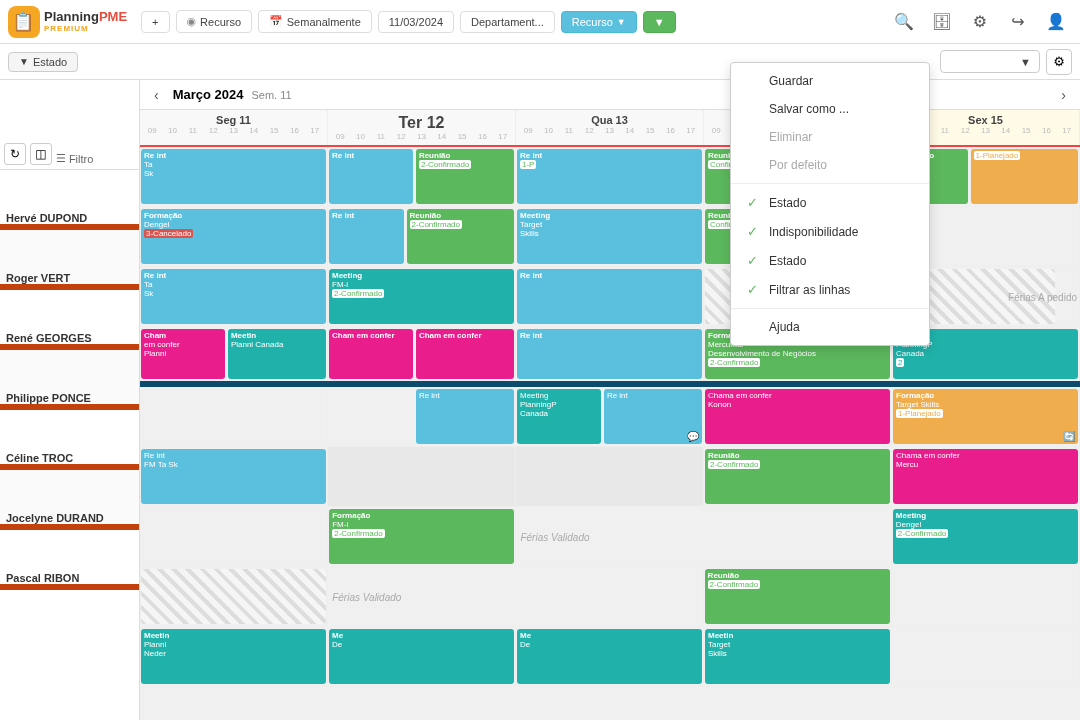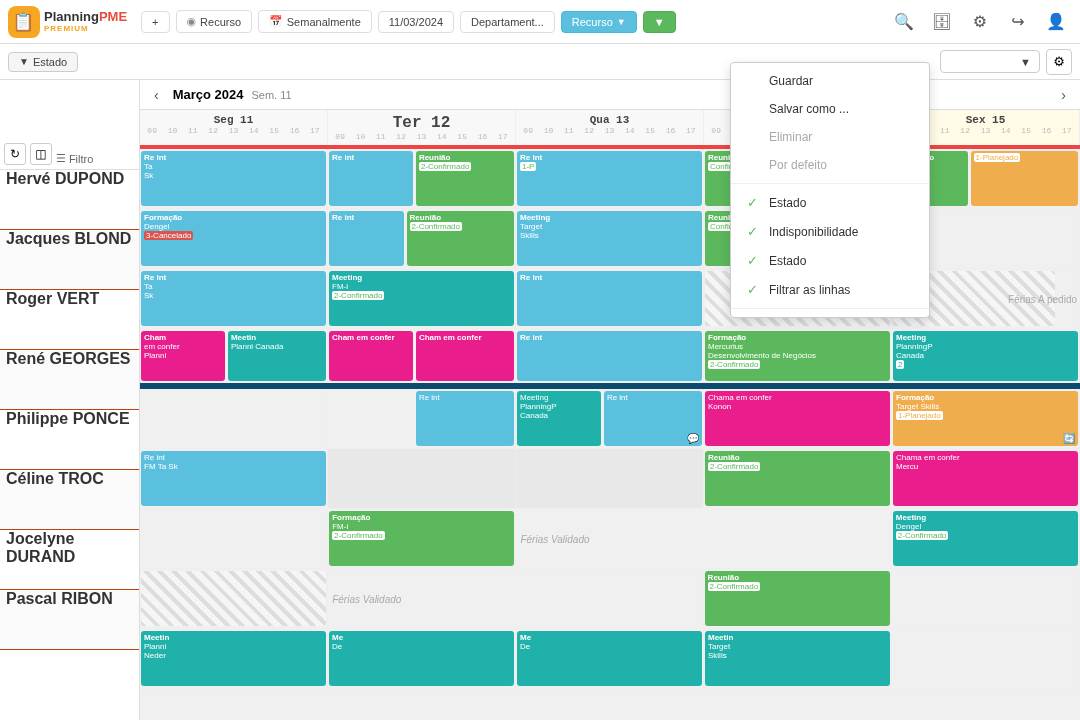--- a/index.html
+++ b/index.html
@@ -60,22 +60,22 @@
     }
     .left-header-btn {
       width: 22px; height: 22px; display: flex; align-items: center; justify-content: center;
       border: 1px solid #ccc; border-radius: 3px; cursor: pointer; font-size: 12px; background: #fff;
     }
     .filter-label {
       display: flex; align-items: center; gap: 3px; font-size: 11px; color: #666;
     }
     .resource-list { flex: 1; overflow-y: auto; }
     .resource-row {
-      height: 60px; border-bottom: 1px solid #c2410c; display: flex; align-items: flex-start;
-      padding: 0 6px; font-size: 16px; color: #333; font-weight: 600; background: #fff;
+      height: 60px; border-bottom: 6px solid #c2410c; display: flex; align-items: flex-end;
+      padding: 0 6px; font-size: 11px; color: #333; font-weight: 600; background: #fff;
     }
     .resource-row:nth-child(even) { background: #fafafa; }
 
     
     .right-calendar { flex: 1; overflow: hidden; display: flex; flex-direction: column; }
 
     .cal-nav {
       height: 30px; background: #fff; border-bottom: 1px solid #ddd;
       display: flex; align-items: center; padding: 0 8px;
     }
@@ -159,23 +159,20 @@
         <div class="filter-label">
           <span>☰</span>
           <span>Filtro</span>
         </div>
       </div>
       <div class="resource-list">
         <div class="resource-row">
             <span>Hervé DUPOND</span>
           </div>
         <div class="resource-row">
-            <span>Jacques BLOND</span>
-          </div>
-        <div class="resource-row">
             <span>Roger VERT</span>
           </div>
         <div class="resource-row">
             <span>René GEORGES</span>
           </div>
         <div class="resource-row">
             <span>Philippe PONCE</span>
           </div>
         <div class="resource-row">
             <span>Céline TROC</span>
@@ -192,21 +189,21 @@
     <div class="right-calendar">
 
       <div class="cal-nav">
         <button class="cal-nav-btn">‹</button>
         <span class="cal-title">Março 2024</span>
         <span class="cal-week">Sem. 11</span>
         <div style="flex:1"></div>
         <button class="cal-nav-btn">›</button>
       </div>
 
-      <div style="display:flex;background:#f8f8f8;border-bottom:4px solid #ef4444;font-family:Liberation Mono, monospace;">
+      <div style="display:flex;background:#f8f8f8;border-bottom:2px solid #ef4444;">
 
         <div style="flex:1;border-right:1px solid #eee;padding:4px 0;">
           <div style="text-align:center;font-weight:bold;font-size:11px;color:#444">Seg 11</div>
           <div style="display:flex;font-size:8px;color:#bbb;padding:0 2px;">
             <span style="flex:1;text-align:center">09</span>
               <span style="flex:1;text-align:center">10</span>
               <span style="flex:1;text-align:center">11</span>
               <span style="flex:1;text-align:center">12</span>
               <span style="flex:1;text-align:center">13</span>
               <span style="flex:1;text-align:center">14</span>
@@ -627,13 +624,17 @@
   </div>
   <div class="menu-item">
     <span class="menu-check">✓</span>
     <span>Estado</span>
   </div>
   <div class="menu-item">
     <span class="menu-check">✓</span>
     <span>Filtrar as linhas</span>
   </div>
   <div class="menu-sep"></div>
+  <div class="menu-item">
+    <span class="menu-check"> </span>
+    <span>Ajuda</span>
+  </div>
 </div>
 
 </body></html>

